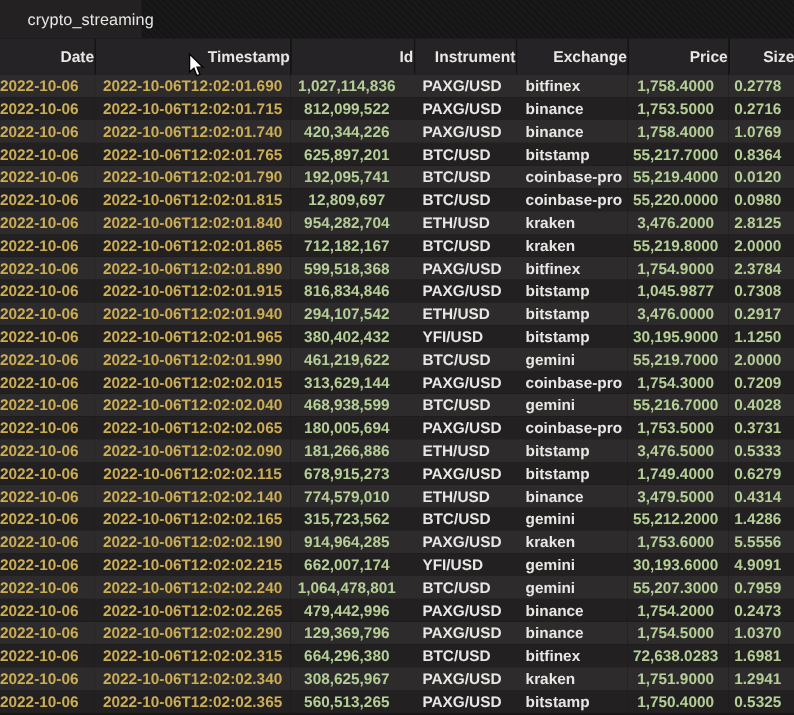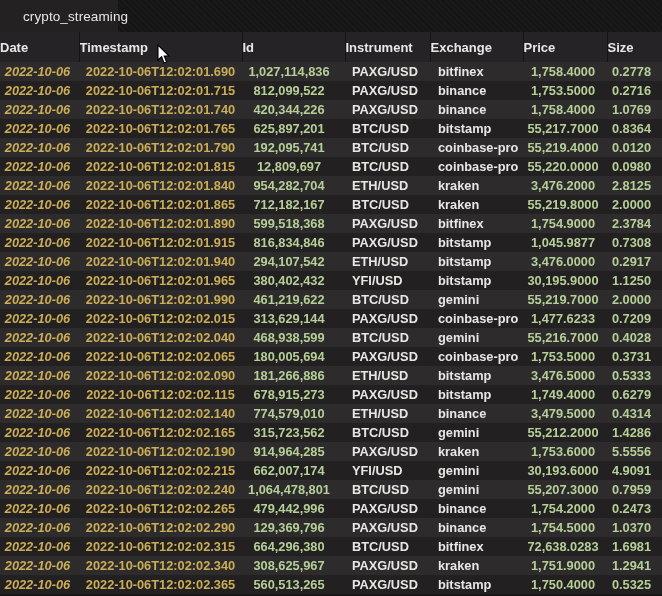--- a/index.html
+++ b/index.html
@@ -45,35 +45,35 @@
     width:662px;
     border-collapse:collapse;
     table-layout:fixed;
   }
   thead th{
     height:30px;
     background:var(--header-bg);
     color:var(--white);
     font-size:13px;
     font-weight:700;
-    text-align:left;
+    text-align:right;
     border-left:1px solid #151415;
     overflow:hidden;white-space:nowrap;
   }
   thead th:first-child{border-left:none;}
   tbody td{
     height:19px;
     font-size:12.8px;
     font-weight:600;
     line-height:19px;
     overflow:hidden;white-space:nowrap;
   }
   tbody tr:nth-child(odd){background:var(--row-odd);}
   tbody tr:nth-child(even){background:var(--row-even);}
-  .col-date{color:var(--gold);text-align:center;padding-right:4px;font-style:italic;}
+  .col-date{color:var(--gold);text-align:left;padding-right:4px;}
   .col-timestamp{color:var(--gold);text-align:center;}
   .col-id{color:var(--green);text-align:center;padding-right:9px;}
   .col-instrument{color:var(--white);text-align:left;padding-left:7px;}
   .col-exchange{color:var(--white);text-align:left;padding-left:8px;}
   .col-price{color:var(--green);text-align:center;padding-right:4px;}
   .col-size{color:var(--green);text-align:center;padding-right:6px;}
   
   .cursor{
     position:absolute;
     left:157px;top:44px;
@@ -231,21 +231,21 @@
           <td class="col-exchange">gemini</td>
           <td class="col-price">55,219.7000</td>
           <td class="col-size">2.0000</td>
         </tr>
         <tr>
           <td class="col-date">2022-10-06</td>
           <td class="col-timestamp">2022-10-06T12:02:02.015</td>
           <td class="col-id">313,629,144</td>
           <td class="col-instrument">PAXG/USD</td>
           <td class="col-exchange">coinbase-pro</td>
-          <td class="col-price">1,477.6233</td>
+          <td class="col-price">1,754.3000</td>
           <td class="col-size">0.7209</td>
         </tr>
         <tr>
           <td class="col-date">2022-10-06</td>
           <td class="col-timestamp">2022-10-06T12:02:02.040</td>
           <td class="col-id">468,938,599</td>
           <td class="col-instrument">BTC/USD</td>
           <td class="col-exchange">gemini</td>
           <td class="col-price">55,216.7000</td>
           <td class="col-size">0.4028</td>

